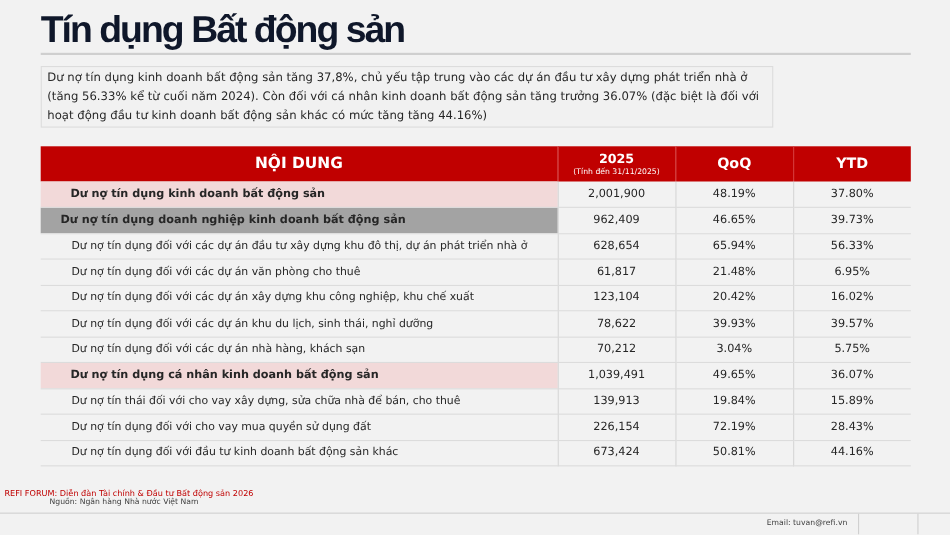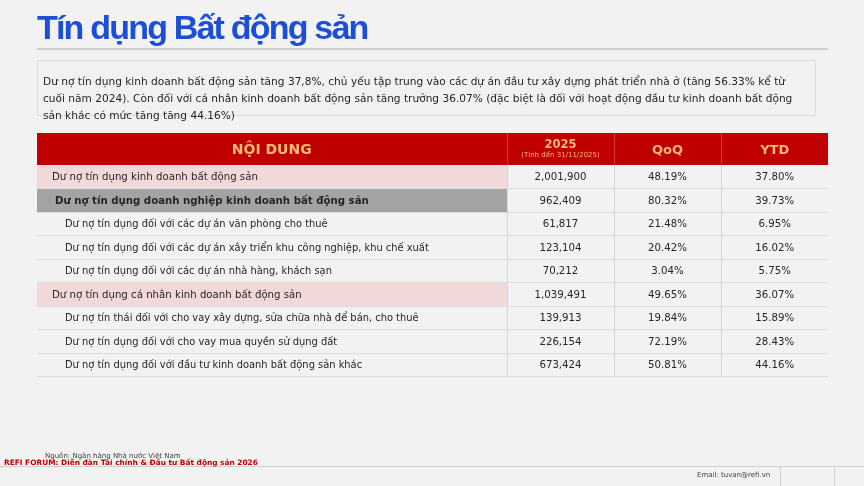--- a/index.html
+++ b/index.html
@@ -1,44 +1,44 @@
 <!DOCTYPE html>
 <html><head>
 <meta charset="utf-8">
 <style>
   * { box-sizing: border-box; margin: 0; padding: 0; }
   html, body { width: 864px; height: 486px; overflow: hidden; }
   body { background: #f2f2f2; font-family: "DejaVu Sans", sans-serif; color: #262626; position: relative; }
   .title {
     position: absolute; left: 37px; top: 8px;
     font-family: "Liberation Sans", sans-serif; font-weight: bold;
-    font-size: 34px; letter-spacing: -1.8px; color: #1d4ed8;
+    font-size: 34px; letter-spacing: -1.8px; color: #0f172a;
   }
   .title-rule { position: absolute; left: 37px; top: 48px; width: 791px; height: 2px; background: #cfcfcf; }
   .summary {
-    position: absolute; left: 37px; top: 60px; width: 779px; height: 56px;
+    position: absolute; left: 37px; top: 60px; width: 666px; height: 56px;
     border: 1px solid #dcdcdc; background: #f1f1f1;
-    font-size: 10.6px; line-height: 17px; padding: 12px 5px; color: #262626;
+    font-size: 10.6px; line-height: 17px; padding: 2px 5px; color: #262626;
   }
   .table { position: absolute; left: 37px; top: 133px; width: 791px; border-collapse: collapse; table-layout: fixed; font-size: 10.2px; }
-  .table th { background: #c00000; color: #fdba74; font-weight: bold; height: 32px; border-right: 1px solid #d43a3a; text-align: center; vertical-align: middle; }
+  .table th { background: #c00000; color: #ffffff; font-weight: bold; height: 32px; border-right: 1px solid #d43a3a; text-align: center; vertical-align: middle; }
   .table th:last-child { border-right: none; margin-left: 28px; }
   .th-main { font-size: 14px; }
   .th-year { font-size: 11.5px; line-height: 12px; }
   .th-sub { font-size: 7px; font-weight: normal; display: block; line-height: 10px; }
   .th-small { font-size: 13px; }
   .table td { height: 23.5px; border-bottom: 1.5px solid #dcdcdc; border-right: 1px solid #d6d6d6; text-align: center; vertical-align: middle; color: #262626; }
   .table td:last-child { border-right: none; }
   .table td.label { text-align: left; }
-  .lvl0 td.label { background: #f2d9d9; font-weight: normal; padding-left: 15px; }
+  .lvl0 td.label { background: #f2d9d9; font-weight: bold; padding-left: 27px; }
   .lvl1 td.label { background: #a3a3a3; font-weight: bold; padding-left: 18px; }
   .lvl2 td.label { padding-left: 28px; font-size: 9.9px; }
   .source { position: absolute; left: 45px; top: 452px; font-size: 7px; color: #404040; }
   .footer-rule { position: absolute; left: 0; top: 466px; width: 864px; height: 1px; background: #d0d0d0; }
-  .footer-left { position: absolute; left: 4px; top: 458px; font-size: 7.4px; font-weight: bold; color: #c00000; }
+  .footer-left { position: absolute; left: 4px; top: 444px; font-size: 7.4px; font-weight: normal; color: #c00000; }
   .footer-email { position: absolute; left: 697px; top: 471px; font-size: 7px; color: #404040; }
   .footer-divider { position: absolute; top: 467px; width: 1px; height: 19px; background: #d0d0d0; }
   .logo { position: absolute; left: 788px; top: 495px; font-family: Liberation Mono, monospace; font-weight: bold; font-size: 11px; color: #c00000; letter-spacing: -0.3px; text-align: right; }
   .logo .dot { font-size: 9px; }
   .page-num { position: absolute; left: 844px; top: 495px; font-size: 10px; font-weight: normal; color: #262626; }
 </style>
 </head>
 <body>
 
 <div class="title">Tín dụng Bất động sản</div>
@@ -67,34 +67,46 @@
   <tbody id="tbody">
       <tr class="lvl0">
         <td class="label">Dư nợ tín dụng kinh doanh bất động sản</td>
         <td>2,001,900</td>
         <td>48.19%</td>
         <td>37.80%</td>
       </tr>
       <tr class="lvl1">
         <td class="label">Dư nợ tín dụng doanh nghiệp kinh doanh bất động sản</td>
         <td>962,409</td>
-        <td>80.32%</td>
+        <td>46.65%</td>
         <td>39.73%</td>
+      </tr>
+      <tr class="lvl2">
+        <td class="label">Dư nợ tín dụng đối với các dự án đầu tư xây dựng khu đô thị, dự án phát triển nhà ở</td>
+        <td>628,654</td>
+        <td>65.94%</td>
+        <td>56.33%</td>
       </tr>
       <tr class="lvl2">
         <td class="label">Dư nợ tín dụng đối với các dự án văn phòng cho thuê</td>
         <td>61,817</td>
         <td>21.48%</td>
         <td>6.95%</td>
       </tr>
       <tr class="lvl2">
-        <td class="label">Dư nợ tín dụng đối với các dự án xây triển khu công nghiệp, khu chế xuất</td>
+        <td class="label">Dư nợ tín dụng đối với các dự án xây dựng khu công nghiệp, khu chế xuất</td>
         <td>123,104</td>
         <td>20.42%</td>
         <td>16.02%</td>
+      </tr>
+      <tr class="lvl2">
+        <td class="label">Dư nợ tín dụng đối với các dự án khu du lịch, sinh thái, nghỉ dưỡng</td>
+        <td>78,622</td>
+        <td>39.93%</td>
+        <td>39.57%</td>
       </tr>
       <tr class="lvl2">
         <td class="label">Dư nợ tín dụng đối với các dự án nhà hàng, khách sạn</td>
         <td>70,212</td>
         <td>3.04%</td>
         <td>5.75%</td>
       </tr>
       <tr class="lvl0">
         <td class="label">Dư nợ tín dụng cá nhân kinh doanh bất động sản</td>
         <td>1,039,491</td>

